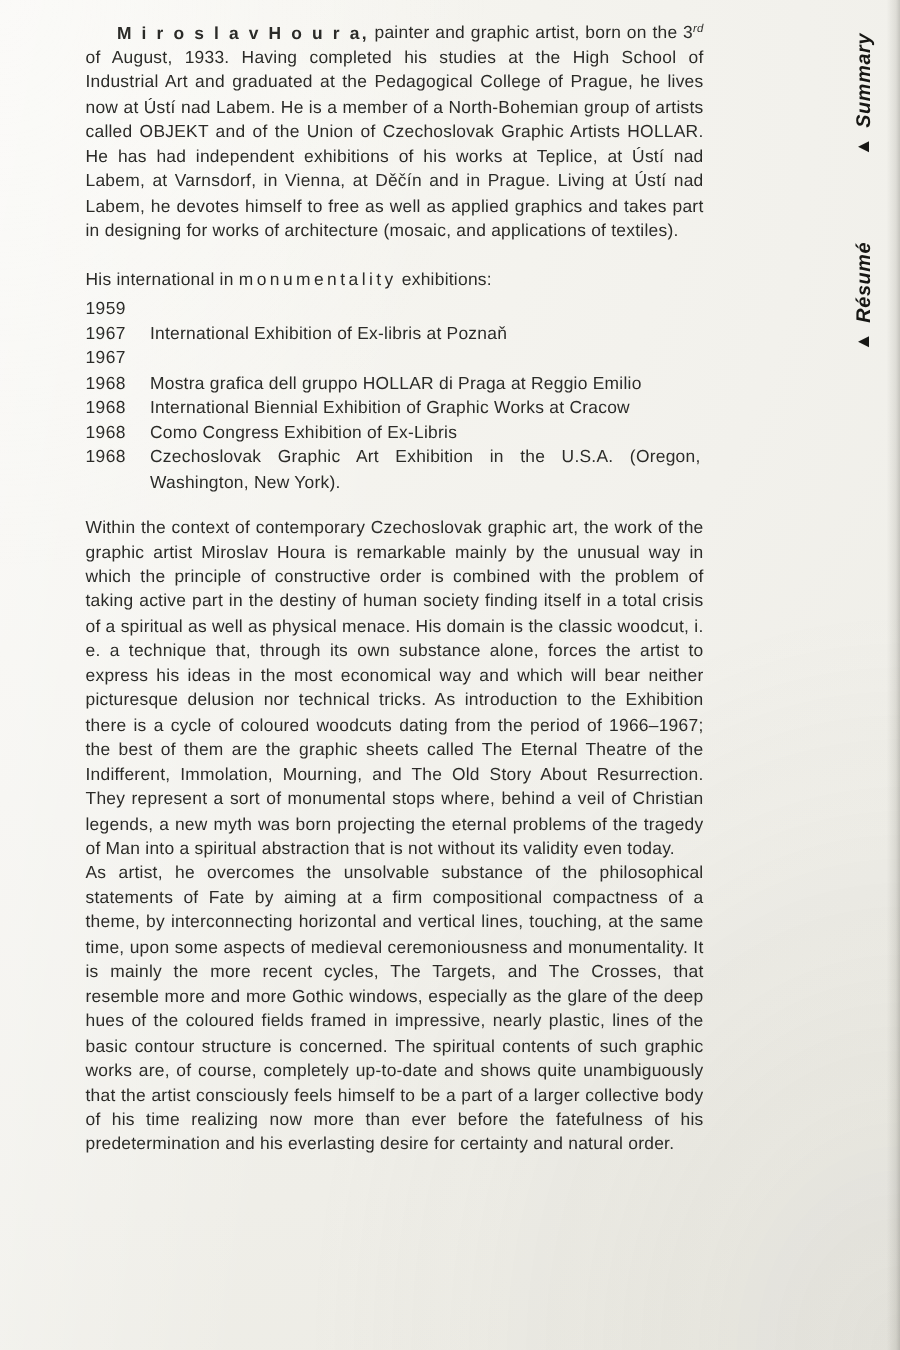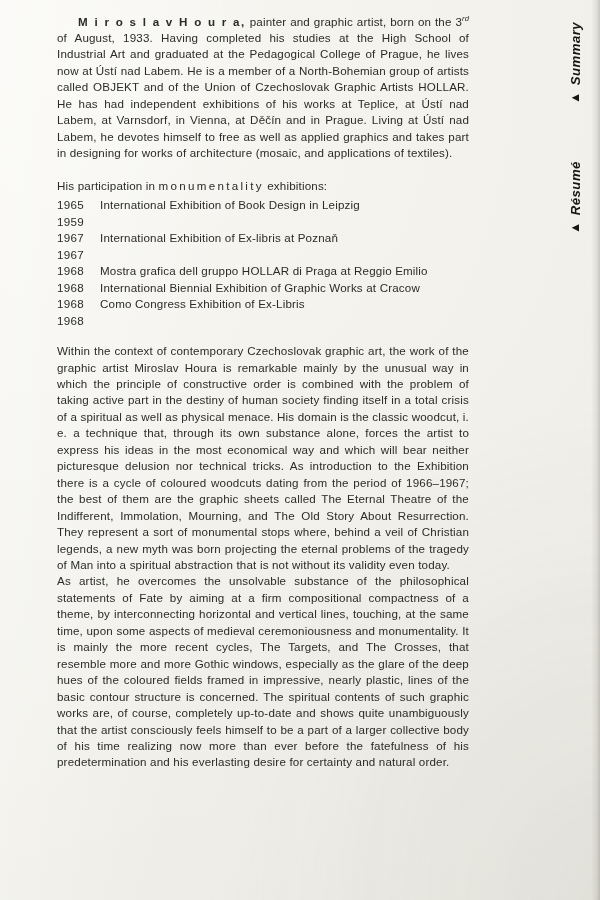--- a/index.html
+++ b/index.html
@@ -154,27 +154,23 @@
 </style>
 </head>
 <body>
 
 <div id="page">
 
   <div class="text-col">
 
     <p class="para bio"><span class="name">M i r o s l a v   H o u r a,</span><span> painter and graphic artist, born on the 3</span><sup>rd</sup><span> of August, 1933. Having completed his studies at the High School of Industrial Art and graduated at the Pedagogical College of Prague, he lives now at Ústí nad Labem. He is a member of a North-Bohemian group of artists called OBJEKT and of the Union of Czechoslovak Graphic Artists HOLLAR. He has had independent exhibitions of his works at Teplice, at Ústí nad Labem, at Varnsdorf, in Vienna, at Děčín and in Prague. Living at Ústí nad Labem, he devotes himself to free as well as applied graphics and takes part in designing for works of architecture (mosaic, and applications of textiles).</span></p>
 
-    <p class="lead-in"><span>His participation in </span><span class="spaced">monumentality</span><span> exhibitions:</span></p>
+    <p class="lead-in"><span>His international in </span><span class="spaced">monumentality</span><span> exhibitions:</span></p>
 
     <ul class="exh-list">
-      <li class="exh-row">
-        <span class="exh-year">1965</span>
-        <span class="exh-title">International Exhibition of Book Design in Leipzig</span>
-      </li>
       <li class="exh-row">
         <span class="exh-year">1959</span>
       </li>
       <li class="exh-row">
         <span class="exh-year">1967</span>
         <span class="exh-title">International Exhibition of Ex-libris at Poznaň</span>
       </li>
       <li class="exh-row">
         <span class="exh-year">1967</span>
       </li>
@@ -185,20 +181,21 @@
       <li class="exh-row">
         <span class="exh-year">1968</span>
         <span class="exh-title just">International Biennial Exhibition of Graphic Works at Cracow</span>
       </li>
       <li class="exh-row">
         <span class="exh-year">1968</span>
         <span class="exh-title">Como Congress Exhibition of Ex-Libris</span>
       </li>
       <li class="exh-row">
         <span class="exh-year">1968</span>
+        <span class="exh-title just">Czechoslovak Graphic Art Exhibition in the U.S.A. (Oregon, Washington, New York).</span>
       </li>
     </ul>
 
     <div class="essay">
       <p>Within the context of contemporary Czechoslovak graphic art, the work of the graphic artist Miroslav Houra is remarkable mainly by the unusual way in which the principle of constructive order is combined with the problem of taking active part in the destiny of human society finding itself in a total crisis of a spiritual as well as physical menace. His domain is the classic woodcut, i. e. a technique that, through its own substance alone, forces the artist to express his ideas in the most economical way and which will bear neither picturesque delusion nor technical tricks. As introduction to the Exhibition there is a cycle of coloured woodcuts dating from the period of 1966–1967; the best of them are the graphic sheets called The Eternal Theatre of the Indifferent, Immolation, Mourning, and The Old Story About Resurrection. They represent a sort of monumental stops where, behind a veil of Christian legends, a new myth was born projecting the eternal problems of the tragedy of Man into a spiritual abstraction that is not without its validity even today.</p>
       <p>As artist, he overcomes the unsolvable substance of the philosophical statements of Fate by aiming at a firm compositional compactness of a theme, by interconnecting horizontal and vertical lines, touching, at the same time, upon some aspects of medieval ceremoniousness and monumentality. It is mainly the more recent cycles, The Targets, and The Crosses, that resemble more and more Gothic windows, especially as the glare of the deep hues of the coloured fields framed in impressive, nearly plastic, lines of the basic contour structure is concerned. The spiritual contents of such graphic works are, of course, completely up-to-date and shows quite unambiguously that the artist consciously feels himself to be a part of a larger collective body of his time realizing now more than ever before the fatefulness of his predetermination and his everlasting desire for certainty and natural order.</p>
     </div>
 
   </div>
 

